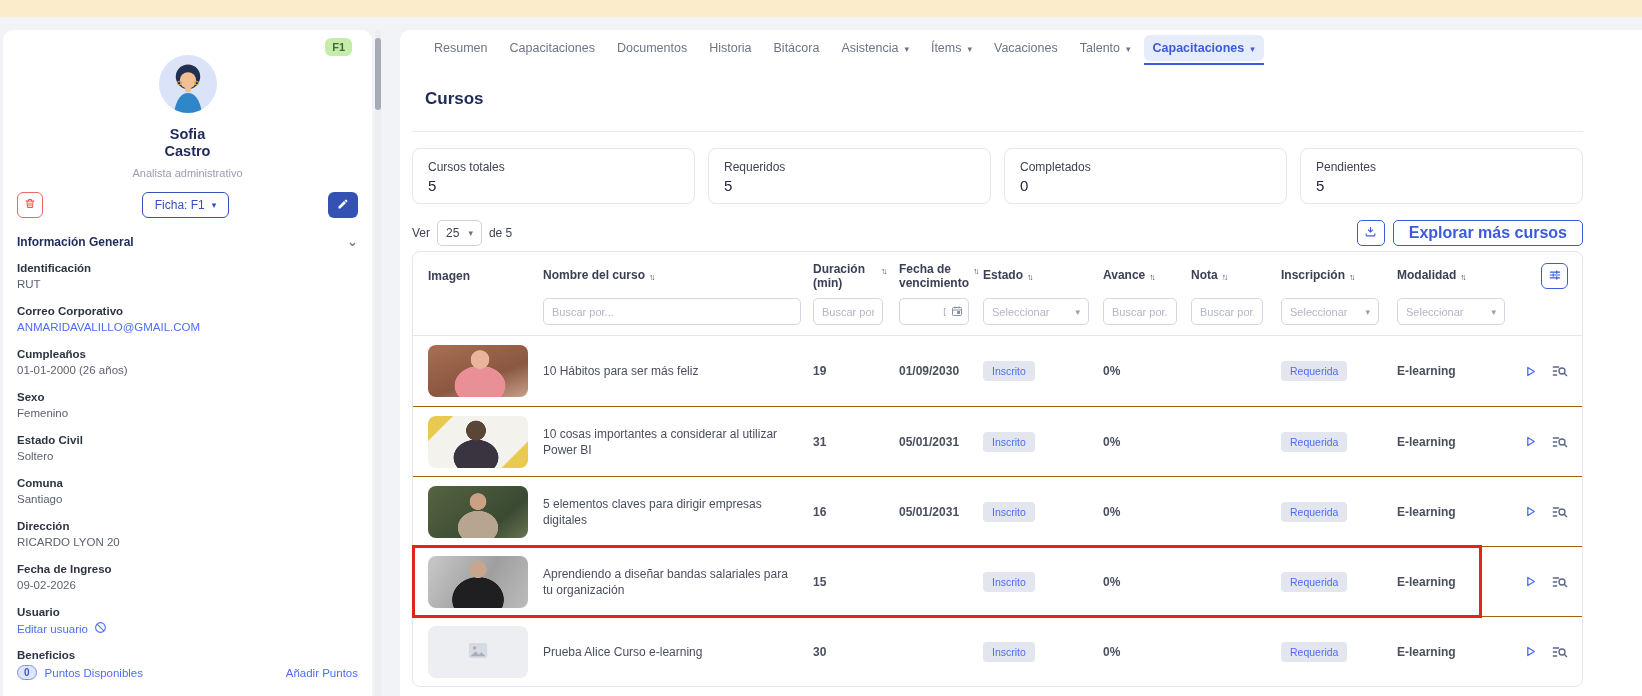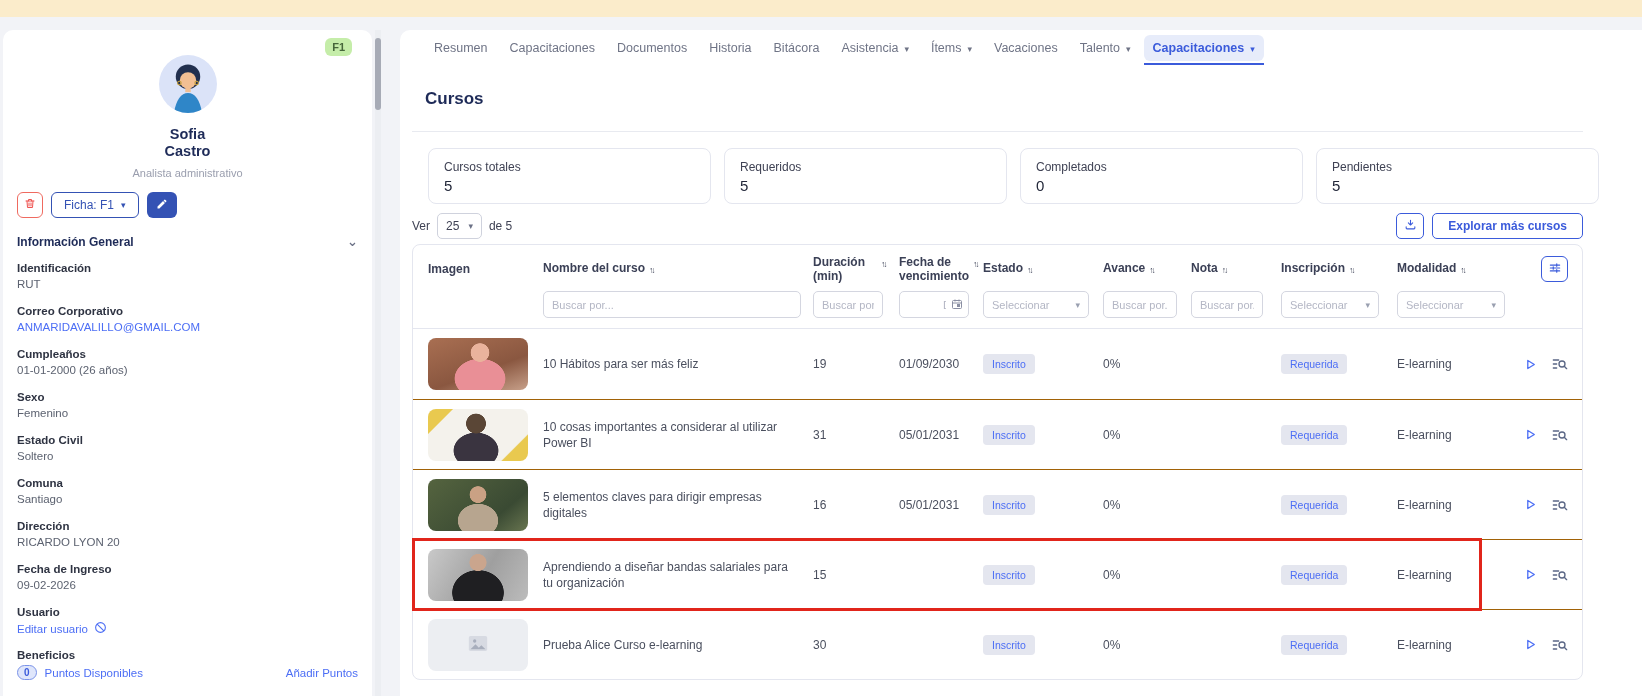--- a/index.html
+++ b/index.html
@@ -10,21 +10,21 @@
   *{box-sizing:border-box; margin:0; padding:0;}
   html,body{width:1642px; height:696px; overflow:hidden;}
   body{font-family:"Liberation Sans","DejaVu Sans",sans-serif; background:var(--bg); position:relative; font-size:12px; color:var(--txt);}
   .topbar{position:absolute; left:0; top:0; width:1642px; height:17px; background:var(--cream);}
   
   .sidebar{position:absolute; left:3px; top:30px; width:369px; height:666px; background:#fff; border-radius:10px 10px 0 0; padding:8px 14px 0 14px; overflow:hidden;}
   .f1-badge{position:absolute; right:20px; top:8px; background:#c5eda9; color:#46663a; font-size:11px; font-weight:700; padding:3px 7px; border-radius:6px;}
   .avatar-wrap{display:flex; justify-content:center; margin-top:17px;}
   .person-name{margin-top:10px; text-align:center; color:var(--navy); font-size:14.5px; font-weight:700; line-height:17px;}
   .person-role{margin-top:7px; text-align:center; color:var(--muted); font-size:11px;}
-  .profile-actions{margin-top:13px; display:flex; justify-content:flex-start; gap:8px; align-items:center;}
+  .profile-actions{margin-top:13px; display:flex; justify-content:space-between; gap:14px; align-items:center;}
   .btn-trash{width:26px; height:26px; border:1px solid #ef6a60; border-radius:6px; background:#fff; display:flex; align-items:center; justify-content:center; cursor:pointer;}
   .btn-ficha{height:26px; border:1px solid #3452b4; border-radius:6px; background:#fff; color:#3452b4; font-size:12px; padding:0 12px; display:flex; align-items:center; gap:7px; cursor:pointer;}
   .btn-edit{width:30px; height:26px; border:none; border-radius:6px; background:#3452b4; display:flex; align-items:center; justify-content:center; cursor:pointer;}
   .section-hdr{margin-top:16px; display:flex; justify-content:space-between; align-items:center; color:var(--navy); font-weight:700; font-size:12px;}
   .section-hdr .chev{color:#6b7186; font-size:13px; cursor:pointer;}
   .fields{margin-top:6px;}
   .field{margin-top:13px;}
   .field .flabel{font-weight:700; color:var(--lbl); font-size:11.5px; margin-bottom:3px;}
   .field .fval{color:#5c6270; font-size:11.5px; line-height:15px;}
   .field .fval.link{color:var(--link); cursor:pointer;}
@@ -38,31 +38,31 @@
   .vscroll .thumb{position:absolute; top:8px; left:0; width:6px; height:72px; background:#a7abb6; border-radius:3px;}
   
   .main{position:absolute; left:400px; top:30px; width:1242px; height:666px; background:#fff; border-radius:10px 0 0 0; padding:3px 0 0 12px;}
   .tabs{display:flex; align-items:center; gap:4px; margin-left:13px; height:30px;}
   .tab{position:relative; color:#6f7486; font-size:12.5px; padding:6px 9px; border-radius:6px; cursor:pointer; display:flex; align-items:center; gap:6px; white-space:nowrap;}
   .tab .caret{font-size:9px; margin-top:1px;}
   .tab.active{background:#e7ecfa; color:var(--accent); font-weight:600;}
   .tab.active::after{content:""; position:absolute; left:0; right:0; bottom:-4px; height:2px; background:var(--accent);}
   .page-title{margin:26px 0 0 13px; color:var(--navy); font-size:17px; font-weight:700;}
   .rule{height:1px; background:#e8eaf0; margin-top:22px; width:1171px;}
-  .stats-row{display:flex; gap:13px; margin-top:16px; width:1171px;margin-left:16px;}
+  .stats-row{display:flex; gap:13px; margin-top:16px; width:1171px;}
   .stat-card{flex:1; background:#fff; border:1px solid var(--border); border-radius:8px; padding:11px 15px; height:56px;}
   .stat-card .slabel{color:#3f4254; font-size:12px;}
   .stat-card .svalue{color:#23283a; font-size:15px; margin-top:3px;}
-  .toolbar{display:flex; justify-content:space-between; align-items:flex-end; margin-top:9px; width:1171px;}
+  .toolbar{display:flex; justify-content:space-between; align-items:flex-end; margin-top:16px; width:1171px;}
   .pager{display:flex; align-items:center; gap:7px; color:#3f4254; font-size:12px;}
   .select-box{border:1px solid #cfd2dd; border-radius:5px; height:26px; padding:1px 8px; display:flex; align-items:center; gap:9px; font-size:12px; color:#3f4254; background:#fff; cursor:pointer;}
   .select-box .caret{font-size:9px; color:#6b7186;}
   .toolbar-right{display:flex; gap:8px; align-items:center;}
   .btn-dl{width:28px; height:26px; border:1px solid var(--accent); border-radius:5px; background:#fff; display:flex; align-items:center; justify-content:center; cursor:pointer;}
-  .btn-explore{height:26px; border:1px solid var(--accent); border-radius:5px; background:#fff; color:var(--accent); font-size:12px; font-weight:600; padding:0 15px; cursor:pointer;}
+  .btn-explore{height:26px; border:1px solid var(--accent); border-radius:5px; background:#fff; color:var(--accent); font-size:16px; font-weight:600; padding:0 15px; cursor:pointer;}
   
   .table-card{margin-top:5px; width:1171px; border:1px solid var(--border); border-radius:8px; background:#fff; position:relative;}
   .tgrid{display:grid; grid-template-columns:115px 270px 86px 84px 120px 88px 90px 116px 120px 1fr; padding:0 14px 0 15px; align-items:center;}
   .thead{padding-top:10px; position:relative; border-bottom:1px solid var(--border); padding-bottom:10px;}
   .hrow .hcell{color:#3b4056; font-size:12px; font-weight:700; line-height:14px; display:flex; align-items:flex-start; gap:4px; cursor:pointer; padding-right:8px;}
   .hrow .hcell.nosort{cursor:default;}
   .hcell .sort{font-size:8.5px; color:#3b4056; letter-spacing:-2px; margin-top:2px;}
   .hcell .lbl.breakall{display:inline-block; width:64px; word-break:break-all;}
   .frow{margin-top:8px;}
   .fin{height:27px; border:1px solid #d4d6e0; border-radius:5px; font-size:11px; padding:0 8px; color:#3f4254; background:#fff; font-family:inherit;}
@@ -76,21 +76,21 @@
   .btn-filters{position:absolute; top:11px; right:14px; width:27px; height:26px; border:1px solid var(--accent); border-radius:6px; background:#fff; display:flex; align-items:center; justify-content:center; cursor:pointer;}
   .trow{height:70px; position:relative;}
   .trow + .trow{border-top:1px solid #a16207;}
   .thumb{width:100px; height:52px; border-radius:8px;}
   .t1{background:radial-gradient(circle at 52% 28%,#e9b39c 0 14%,transparent 15%),radial-gradient(ellipse at 52% 78%,#e98f96 0 34%,transparent 35%),linear-gradient(160deg,#a96f52,#8a5740 60%,#c7a08a);}
   .t2{background:radial-gradient(circle at 48% 28%,#5a4636 0 15%,transparent 16%),radial-gradient(ellipse at 48% 80%,#3a3440 0 30%,transparent 31%),linear-gradient(135deg,#e9c94f 0 16%,#f4f2ec 17% 82%,#e9c94f 83%);}
   .t3{background:radial-gradient(circle at 50% 30%,#caa184 0 13%,transparent 14%),radial-gradient(ellipse at 50% 80%,#b7a58f 0 28%,transparent 29%),linear-gradient(140deg,#55643f,#3a4a33 70%,#687550);}
   .t4{background:radial-gradient(circle at 50% 26%,#caa58d 0 13%,transparent 14%),radial-gradient(ellipse at 50% 84%,#1f1f22 0 36%,transparent 37%),linear-gradient(120deg,#c9c9c9,#9f9f9f 55%,#bcbcbc);}
   .t5{background:#eceef2; display:flex; align-items:center; justify-content:center;}
   .cname{font-size:12px; color:var(--txt); line-height:16px; padding-right:16px;}
-  .cell{font-size:12px; color:var(--txt);}
+  .cell{font-size:12px; color:var(--txt);font-weight:bold;}
   .badge{display:inline-block; background:var(--badge-bg); color:var(--link); font-size:10.5px; padding:4px 9px; border-radius:4px;}
   .actions{display:flex; justify-content:flex-end; align-items:center; gap:15px;}
   .icon-btn{cursor:pointer; display:flex; align-items:center;}
   .red-box{position:absolute; left:-1px; right:100px; top:-2px; bottom:-2px; border:3px solid var(--highlight); z-index:3; pointer-events:none;}
 </style>
 </head>
 <body>
 
 <div class="topbar"></div>
 

